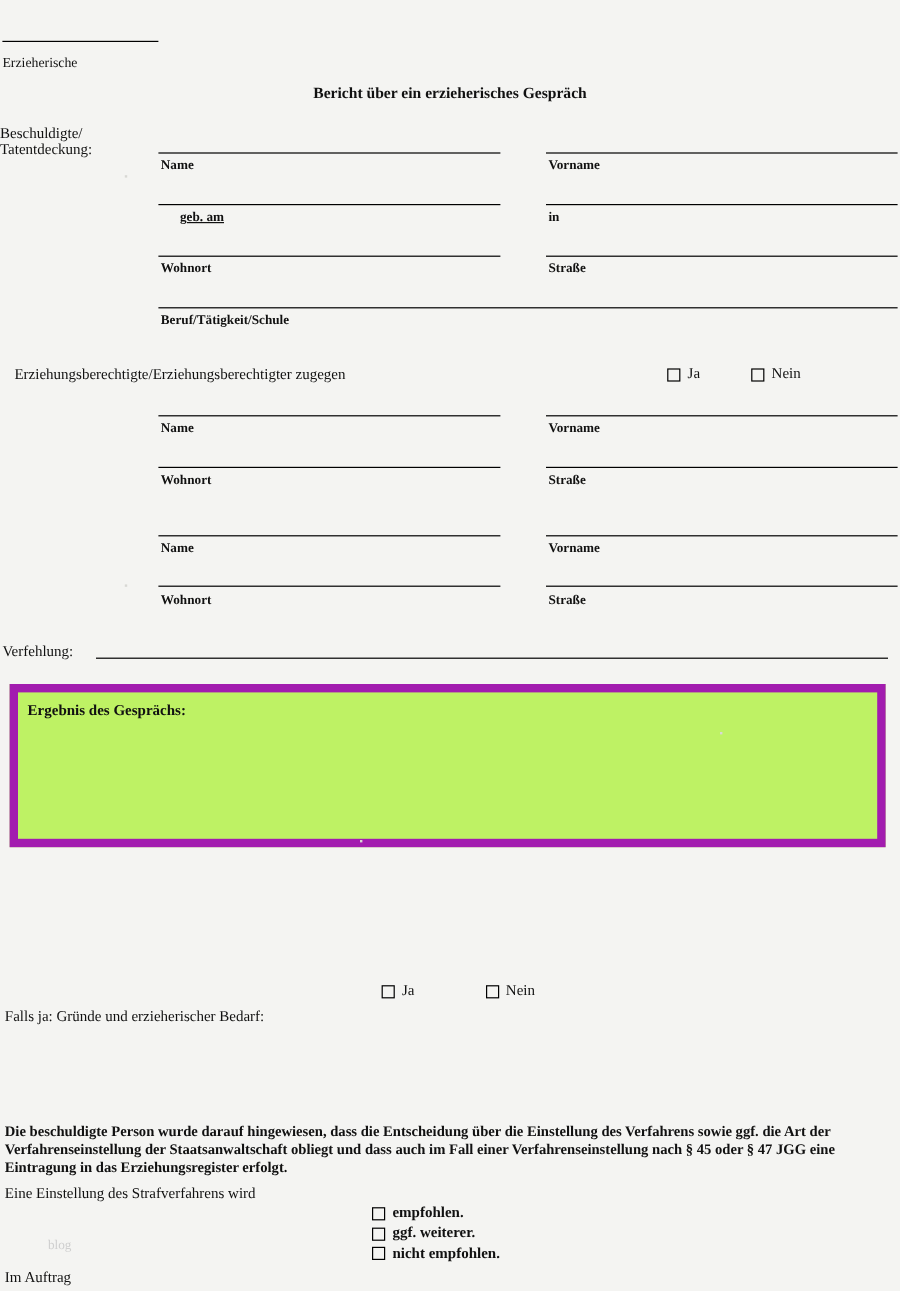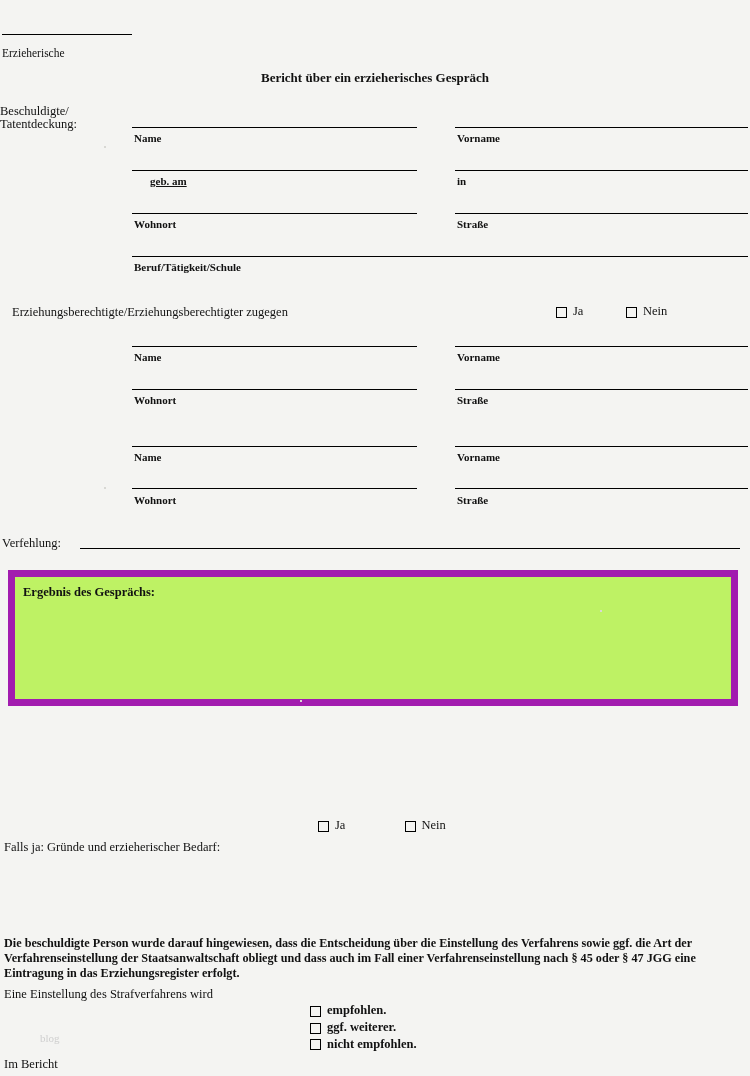--- a/index.html
+++ b/index.html
@@ -143,19 +143,19 @@
 
   <div class="einst">Eine Einstellung des Strafverfahrens wird</div>
   <div class="opts">
     <div><span class="cbox"></span><span>empfohlen.</span></div>
     <div><span class="cbox"></span><span>ggf. weiterer.</span></div>
     <div><span class="cbox"></span><span>nicht empfohlen.</span></div>
   </div>
 
   <div class="wm">blog</div>
 
-  <div class="auftrag">Im Bericht</div>
+  <div class="auftrag">Im Auftrag</div>
 
   <div class="dot" style="top:146px;left:104px;"></div>
   <div class="dot" style="top:487px;left:104px;"></div>
   <div class="dot" style="top:610px;left:600px;"></div>
   <div class="dot" style="top:700px;left:300px;"></div>
 </div>
 
 </body></html>

